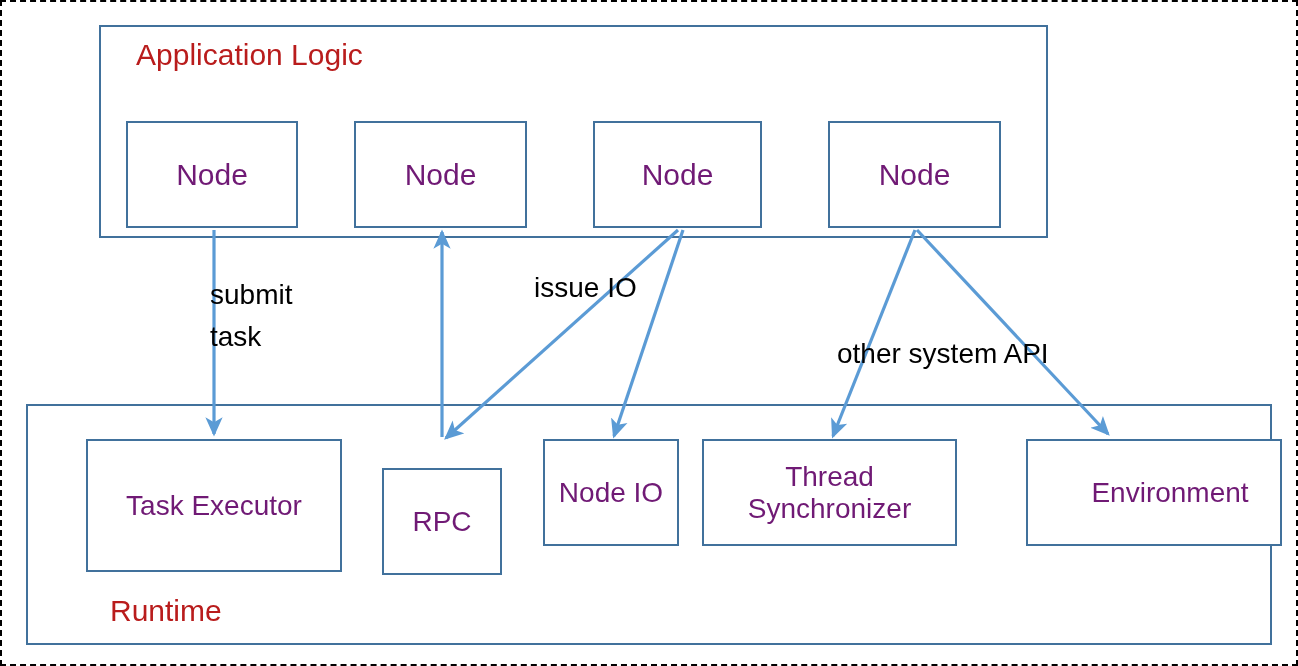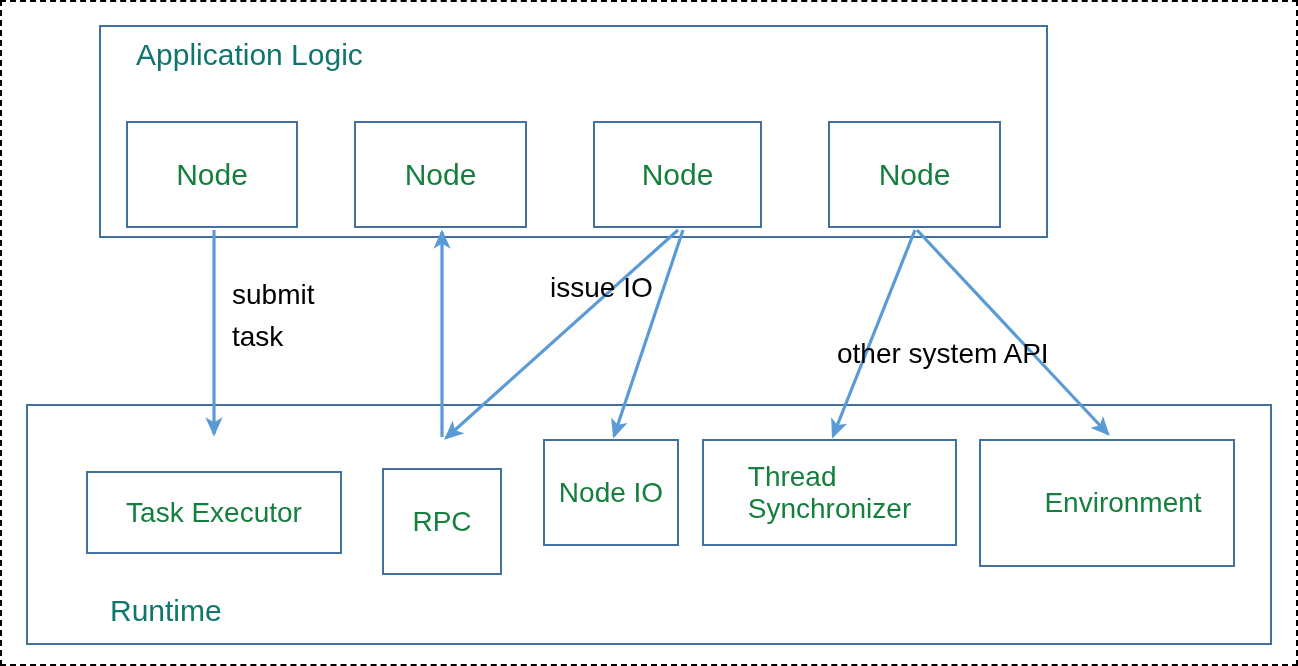--- a/index.html
+++ b/index.html
@@ -36,33 +36,34 @@
   }
   .node-box,
   .rt-box {
     position: absolute;
     box-sizing: border-box;
     border: 2px solid #41719c;
     background: #ffffff;
     display: flex;
     align-items: center;
     justify-content: center;
-    color: #15803d;
+    text-align: center;
+    color: #701a75;
     line-height: 1.12;
   }
   .node-box {
     font-size: 30px;
   }
   .rt-box {
     font-size: 28px;
   }
   .group-title {
     position: absolute;
     font-size: 30px;
-    color: #0f766e;
+    color: #b91c1c;
     white-space: nowrap;
   }
   .edge-label {
     position: absolute;
     font-size: 28px;
     color: #000000;
     line-height: 1.5;
     white-space: pre-line;
   }
 </style>
@@ -83,52 +84,52 @@
   <div class="node-box" style="left:591px; top:119px; width:169px; height:107px;">
     <span>Node</span>
   </div>
   <div class="node-box" style="left:826px; top:119px; width:173px; height:107px;">
     <span>Node</span>
   </div>
 
   <div class="group-box" style="left:24px; top:402px; width:1246px; height:241px;"></div>
   <div class="group-title" style="left:60px; top:592px;margin-left:48px;">Runtime</div>
 
-  <div class="rt-box" style="left:84px; top:437px; width:256px; height:83px;margin-top:32px;">
+  <div class="rt-box" style="left:84px; top:437px; width:256px; height:133px;">
     <span>Task Executor</span>
   </div>
   <div class="rt-box" style="left:380px; top:437px; width:120px; height:107px;margin-top:29px;">
     <span>RPC</span>
   </div>
   <div class="rt-box" style="left:541px; top:437px; width:136px; height:107px;">
     <span>Node IO</span>
   </div>
   <div class="rt-box" style="left:700px; top:437px; width:255px; height:107px;">
     <span style="white-space: pre-line;">Thread
 Synchronizer</span>
   </div>
-  <div class="rt-box" style="left:977px; top:437px; width:256px; height:128px;padding-left:32px;">
+  <div class="rt-box" style="left:1024px; top:437px; width:256px; height:107px;padding-left:32px;">
     <span>Environment</span>
   </div>
 
   <svg class="svg-layer" viewBox="0 0 1298 666" xmlns="http://www.w3.org/2000/svg">
     <defs>
       <marker id="arrowhead" markerWidth="6" markerHeight="6" refX="5.2" refY="3" orient="auto" markerUnits="strokeWidth">
         <path d="M0,0.3 L6,3 L0,5.7 L1.5,3 Z" fill="#5b9bd5"></path>
       </marker>
     </defs>
 
     <g stroke="#5b9bd5" stroke-width="3.2" fill="none" marker-end="url(#arrowhead)">
       <line x1="212" y1="228" x2="212" y2="432"></line>
       <line x1="440" y1="435" x2="440" y2="230"></line>
       <line x1="676" y1="228" x2="444" y2="436"></line>
       <line x1="681" y1="228" x2="612" y2="434"></line>
       <line x1="913" y1="228" x2="831" y2="434"></line>
       <line x1="915" y1="228" x2="1106" y2="432"></line>
     </g>
   </svg>
 
-  <div class="edge-label" style="left: 230px; top: 272px; white-space: pre-line;">submit
+  <div class="edge-label" style="left: 208px; top: 272px; white-space: pre-line;">submit
 task</div>
-  <div class="edge-label" style="left:548px; top:265px;">issue IO</div>
+  <div class="edge-label" style="left:532px; top:265px;">issue IO</div>
   <div class="edge-label" style="left:835px; top:331px;">other system API</div>
 
 </div>
 
 </body></html>

